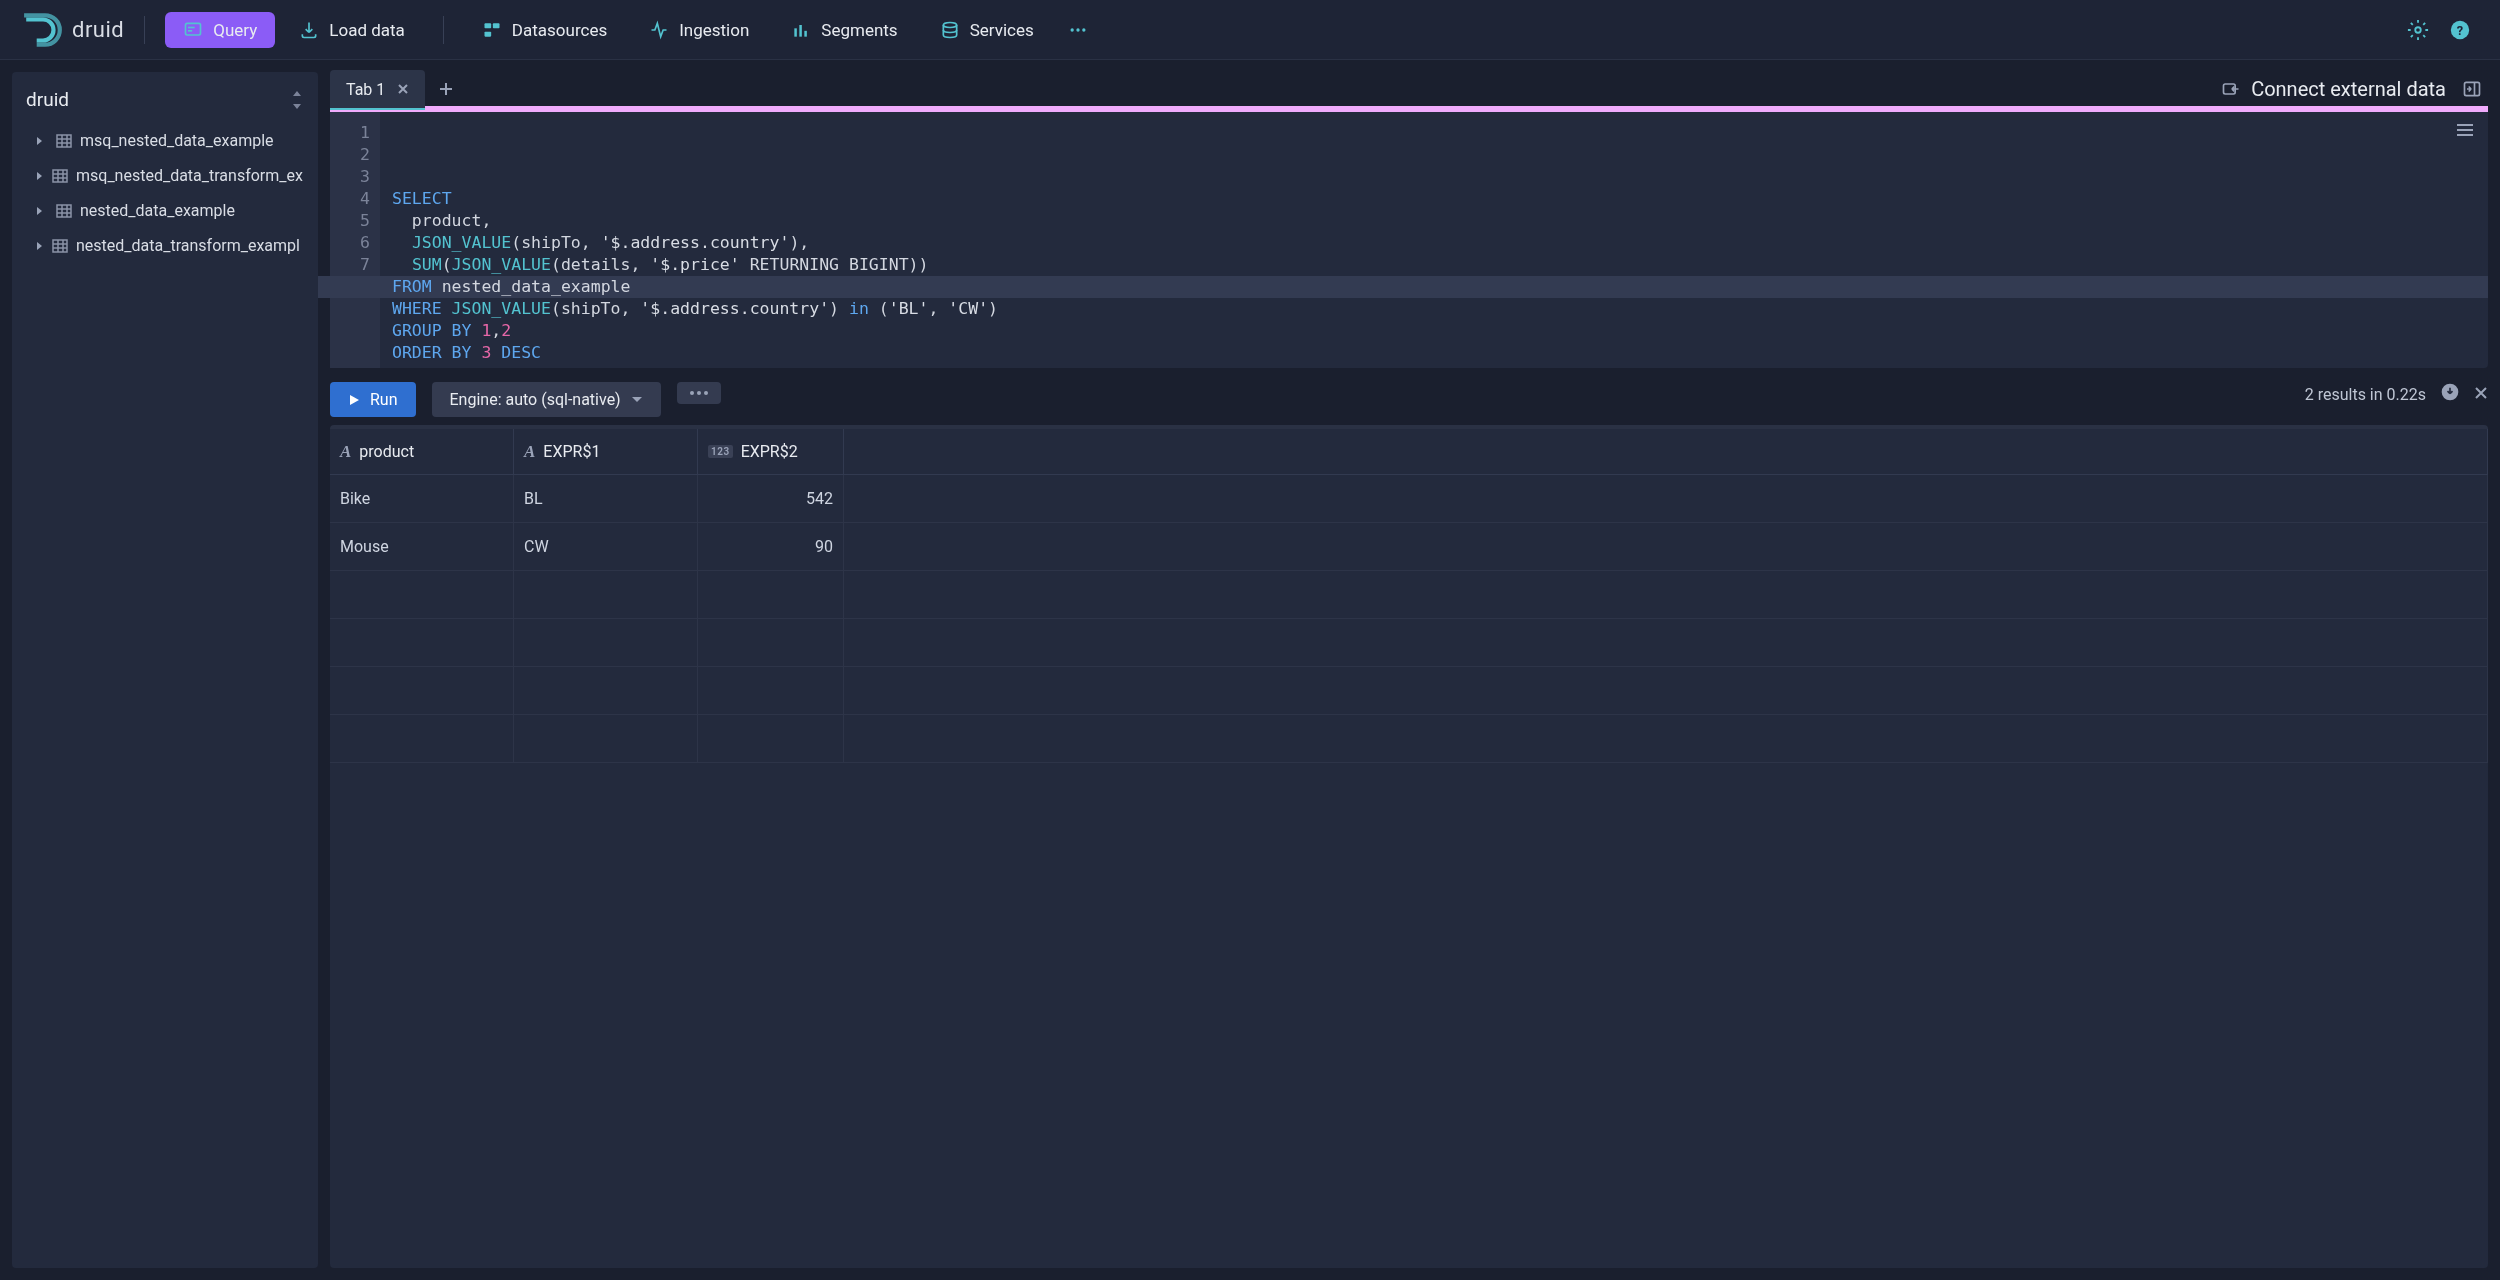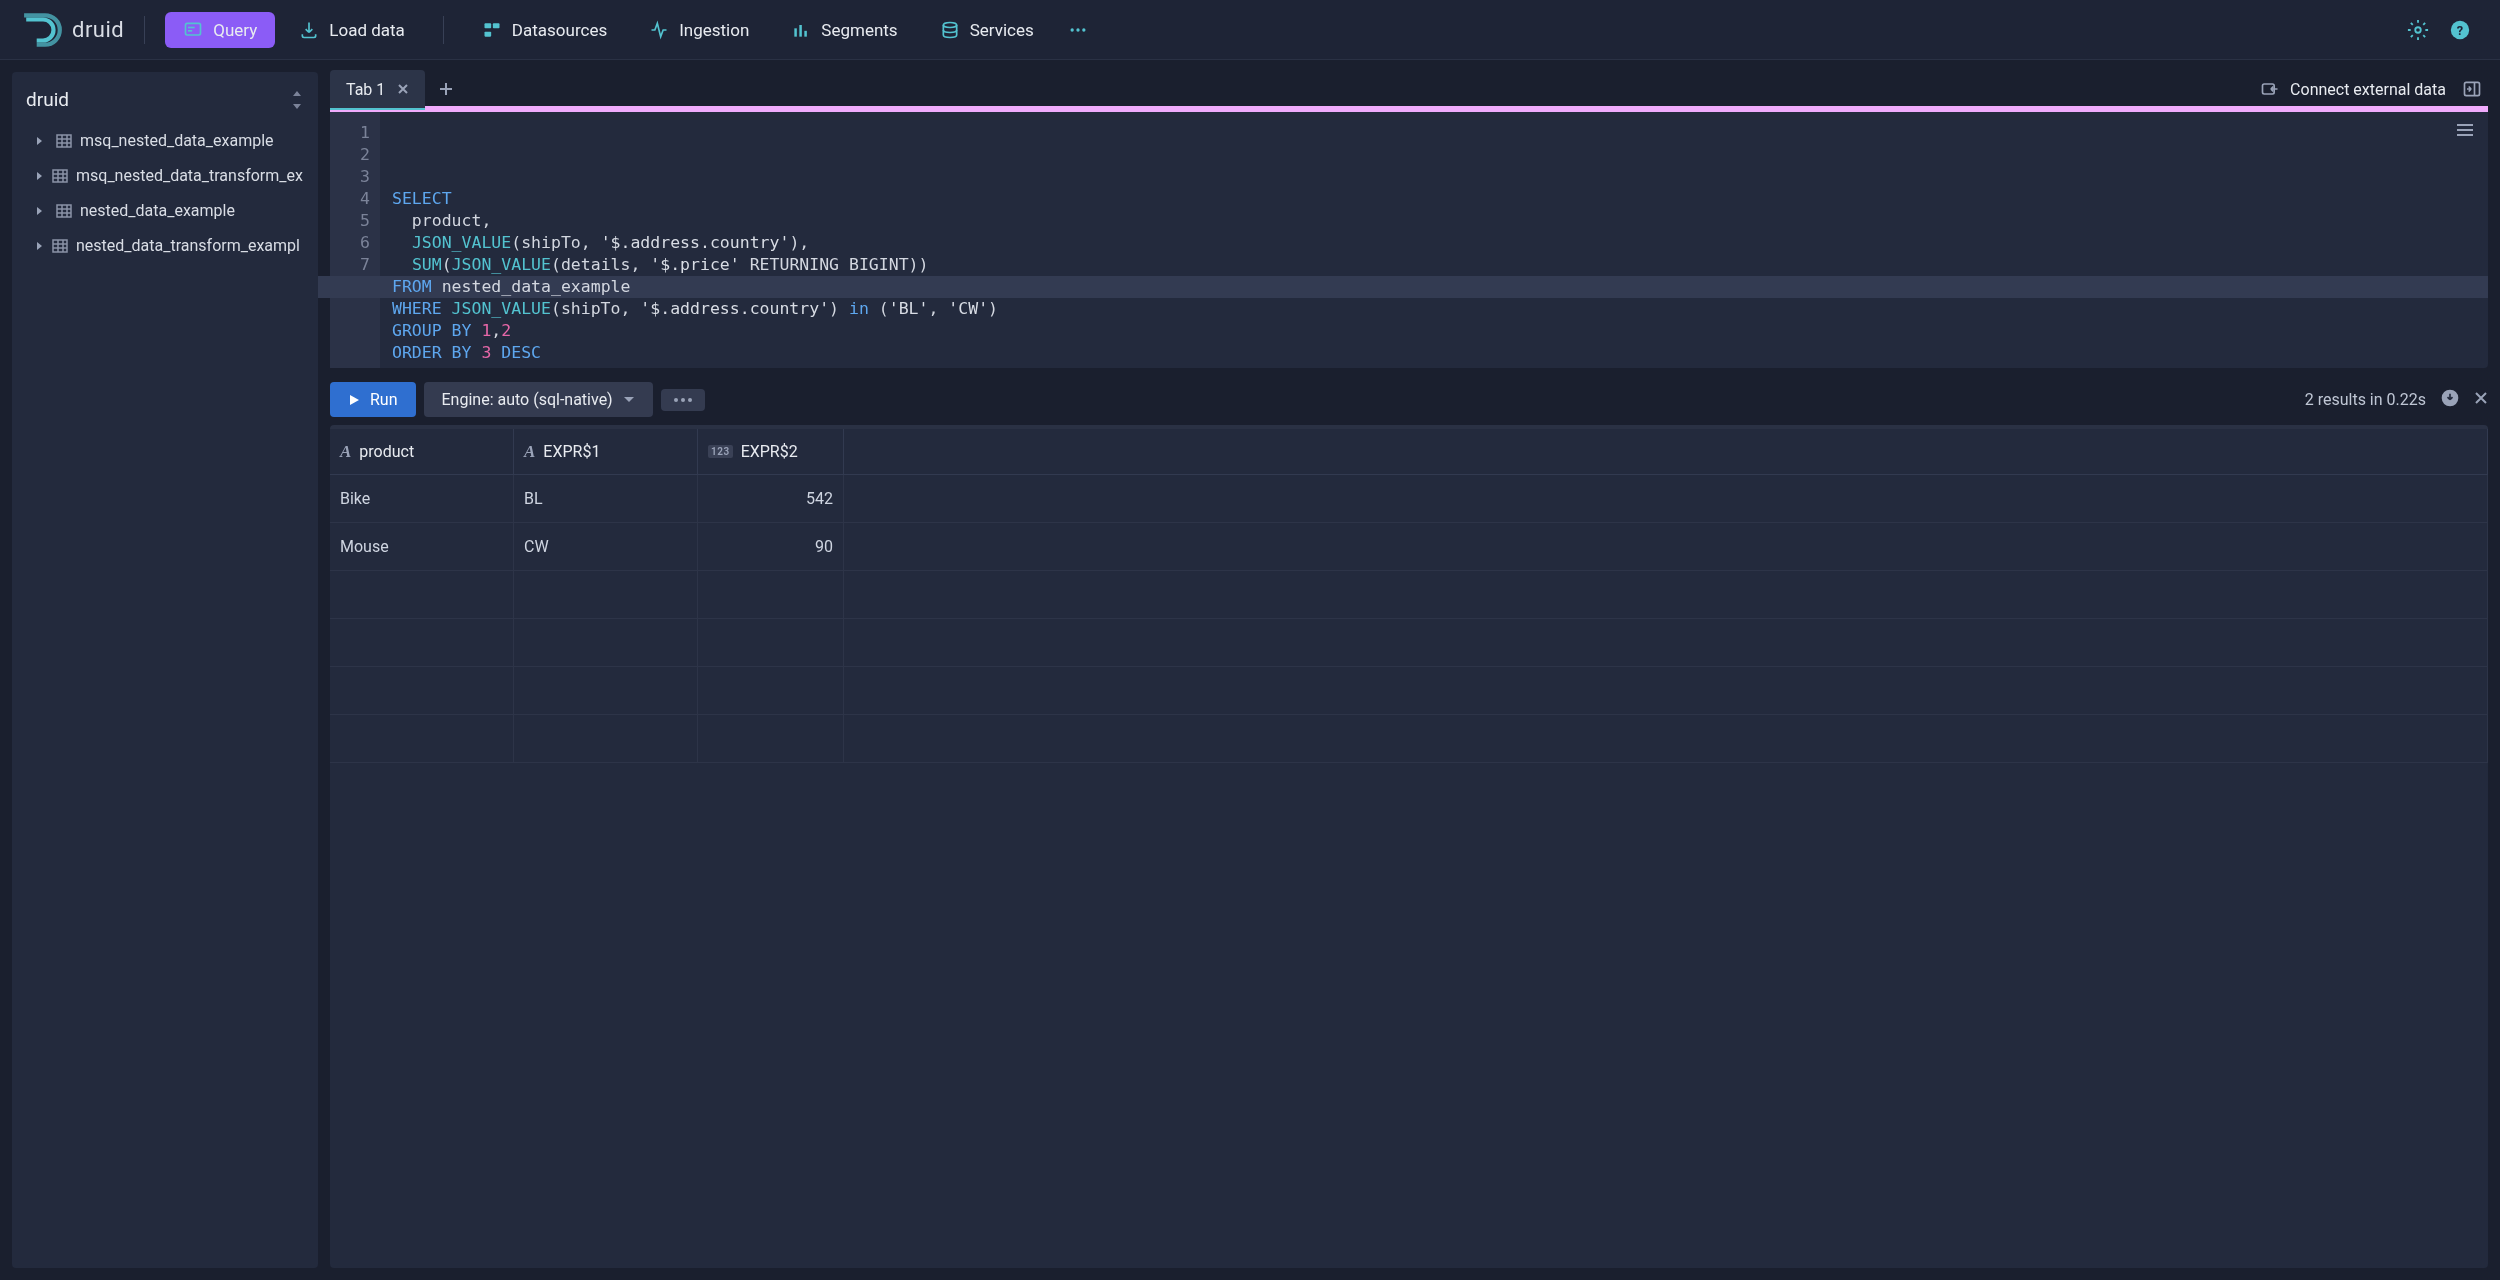--- a/index.html
+++ b/index.html
@@ -65,42 +65,42 @@
     display:flex; align-items:center; gap:12px;
     padding:0 16px; height:40px;
     background:#2c3448; border-radius:4px 4px 0 0;
     border-bottom:2px solid #53c3d0;
     margin-bottom:-2px;
     font-size:16px;
   }
   .tab .x { color:#9aa3b8; cursor:pointer;}
   .addtab { padding:0 14px; color:#9aa3b8; font-size:20px; cursor:pointer;}
   .tabbar .spacer{flex:1;}
-  .ext-data { display:flex; align-items:center; gap:10px; padding:0 10px; font-size:16px; color:#e8ebf0; cursor:pointer;}
+  .ext-data { display:flex; align-items:center; gap:10px; padding:0 10px; font-size:20px; color:#e8ebf0; cursor:pointer;}
 
   .editor {
     display:flex; background:#232a3d; border-radius:0 0 4px 4px;
     height:256px; position:relative; font-family: "SF Mono", Menlo, Consolas, monospace;
     font-size:16.5px;
   }
   .gutter {
     width:50px; background:#2b3247; text-align:right;
     padding:10px 10px 0 0; color:#7b8399; line-height:22px;
   }
   .code { flex:1; padding:10px 0 0 12px; line-height:22px; white-space:pre; color:#d3d7e0; position:relative;}
   .code .kw { color:#5ea7ef;margin-top:36px;}
   .code .fn { color:#53c3d0;}
   .code .str { color:#d9dde5;}
   .code .num { color:#e667a8;}
   .code .cursor-line { position:absolute; left:-62px; right:0; height:22px; background:#333b52; z-index:0;}
   .code > div { position:relative; z-index:1;}
   .code-menu { position:absolute; right:14px; top:10px; color:#9aa3b8; cursor:pointer;}
 
   .runbar {
-    display:flex; align-items:center; gap:8px;
+    display:flex; align-items:flex-start; gap:16px;
     padding:8px 0; margin-top:6px;
   }
   .btn {
     display:flex; align-items:center; gap:10px;
     padding:8px 18px; border-radius:4px; font-size:16px; cursor:pointer;
   }
   .btn-primary { background:#2f6fd0; color:#fff;}
   .btn-ghost { background:#343b50; color:#e8ebf0;}
   .btn-ghost.small { padding:8px 12px;}
   .runbar .spacer{flex:1;}

